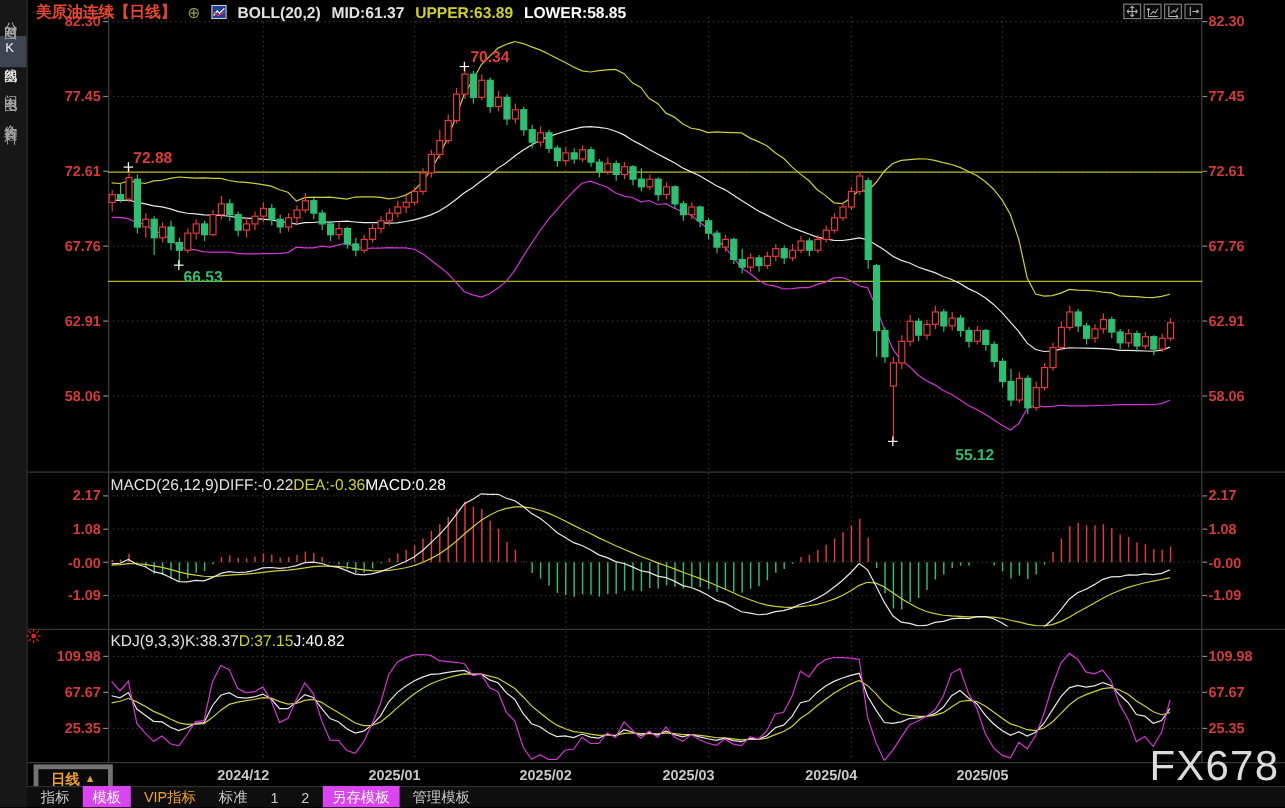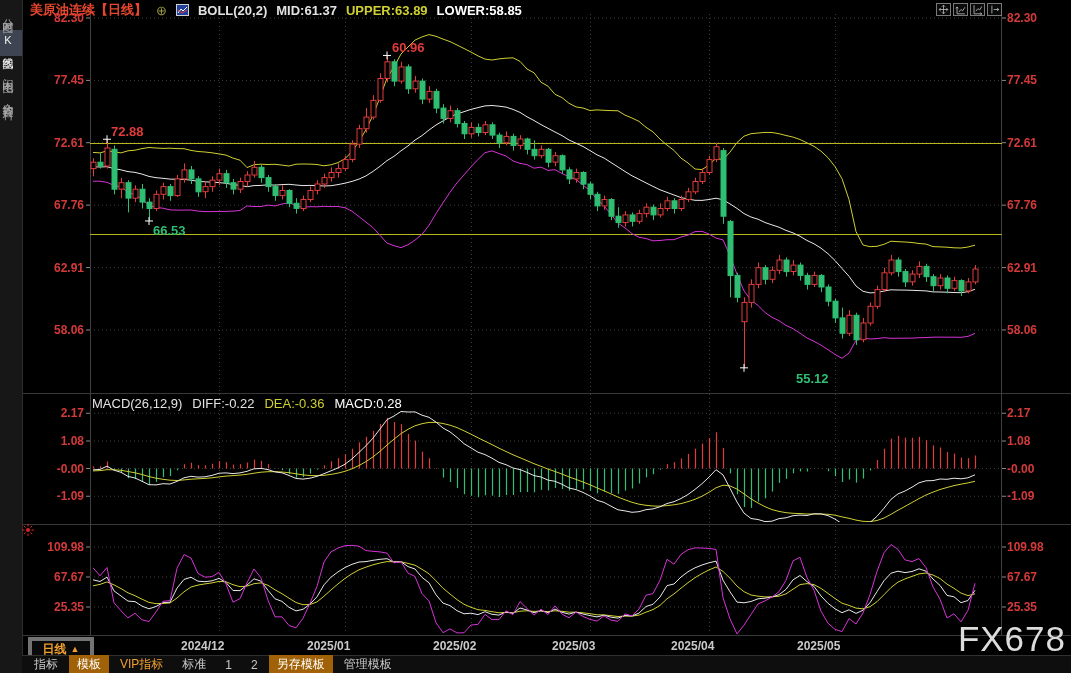--- a/index.html
+++ b/index.html
@@ -29,21 +29,21 @@
   
   .ticons{position:absolute;left:936px;top:3px;display:flex;gap:2px;z-index:3;}
   .ticon{width:15px;height:13px;border:1px solid #7a7a7a;background:#0a0a0a;display:flex;
          align-items:center;justify-content:center;box-sizing:border-box;cursor:pointer;}
 
   .axlbl{position:absolute;font-size:12px;font-weight:700;color:#d43a3a;}
   .datelbl{position:absolute;top:639px;width:76px;text-align:left;font-size:12px;
            font-weight:700;color:#c9c9c9;}
   .ann{position:absolute;font-size:13px;font-weight:700;white-space:nowrap;}
 
-  .panel-header{position:absolute;left:92px;display:flex;gap:10px;font-size:13px;
+  .panel-header{position:absolute;left:92px;display:flex;font-size:13px;
                 font-weight:400;z-index:3;white-space:nowrap;text-align:center;}
   #macd-header{top:396px;}
   #kdj-header{top:526px;}
 
   .burst{position:absolute;left:21px;top:523px;z-index:3;}
 
   
   .period-box{position:absolute;left:28px;top:637px;width:58px;height:16px;border:4px solid #737373;
               display:flex;align-items:center;justify-content:center;gap:4px;z-index:3;
               cursor:pointer;background:#0a0a0a;}
@@ -51,21 +51,21 @@
   .period-box .arrow{font-size:9px;}
 
   .watermark{position:absolute;right:5px;top:619px;font-size:35px;color:#dcdcdc;
              letter-spacing:1px;z-index:4;font-weight:400;}
 
   
   .toolbar{position:absolute;left:22px;right:0;top:655px;height:18px;background:#0e0e0e;
            border-top:1px solid #303030;display:flex;align-items:center;gap:3px;
            padding-left:4px;font-size:12px;z-index:3;box-sizing:border-box;}
   .btab{color:#c9c9c9;padding:1px 8px;cursor:pointer;white-space:nowrap;}
-  .btab.sel{background:#a16207;color:#fff;}
+  .btab.sel{background:#d946ef;color:#fff;}
   .btab.vip{color:#f0a030;}
 </style>
 </head>
 <body>
 
 <div class="app">
 
   <svg id="chart-svg" width="1071" height="673">
       <defs>
         <clipPath id="cm">
@@ -562,21 +562,21 @@
       <div class="axlbl" style="left: 1007px; top: 570px; width: 55px; text-align: left;">67.67</div>
       <div class="axlbl" style="left: 28px; top: 600.007px; width: 56px; text-align: right;">25.35</div>
       <div class="axlbl" style="left: 1007px; top: 600.007px; width: 55px; text-align: left;">25.35</div>
       <div class="datelbl" style="left: 181px;">2024/12</div>
       <div class="datelbl" style="left: 307px;">2025/01</div>
       <div class="datelbl" style="left: 433px;">2025/02</div>
       <div class="datelbl" style="left: 552px;">2025/03</div>
       <div class="datelbl" style="left: 671px;">2025/04</div>
       <div class="datelbl" style="left: 797px;">2025/05</div>
       <div class="ann" style="left: 111px; top: 124.245px; color: rgb(226, 59, 59);">72.88</div>
-      <div class="ann" style="left: 392px; top: 40.4546px; color: rgb(226, 59, 59);">60.96</div>
+      <div class="ann" style="left: 392px; top: 40.4546px; color: rgb(226, 59, 59);">70.34</div>
       <div class="ann" style="left: 153px; top: 222.976px; color: rgb(47, 190, 114);">66.53</div>
       <div class="ann" style="left: 796px; top: 370.834px; color: rgb(47, 190, 114);">55.12</div>
     </div>
 
   <div class="sidebar" id="sidebar">
       <div class="side-tab">分时图</div>
       <div class="side-tab active">K线图</div>
       <div class="side-tab">闪电图</div>
       <div class="side-tab">合约资料</div>
     </div>
@@ -620,20 +620,26 @@
       </span>
     </div>
 
   <div class="panel-header" id="macd-header">
     <span class="c-white">MACD(26,12,9)</span>
     <span class="c-white">DIFF:-0.22</span>
     <span class="c-yellow">DEA:-0.36</span>
     <span class="c-magenta">MACD:0.28</span>
   </div>
 
+  <div class="panel-header" id="kdj-header">
+    <span class="c-white">KDJ(9,3,3)</span>
+    <span class="c-white">K:38.37</span>
+    <span class="c-yellow">D:37.15</span>
+    <span class="c-magenta">J:40.82</span>
+  </div>
 
   <span class="burst">
     <svg width="14" height="14" viewBox="0 0 14 14">
       <circle cx="7" cy="7" r="2" fill="#dd2222"></circle>
       <g stroke="#dd2222" stroke-width="1">
         <line x1="7" y1="1" x2="7" y2="3.5"></line>
           <line x1="7" y1="10.5" x2="7" y2="13"></line>
         <line x1="1" y1="7" x2="3.5" y2="7"></line>
           <line x1="10.5" y1="7" x2="13" y2="7"></line>
         <line x1="2.8" y1="2.8" x2="4.5" y2="4.5"></line>

